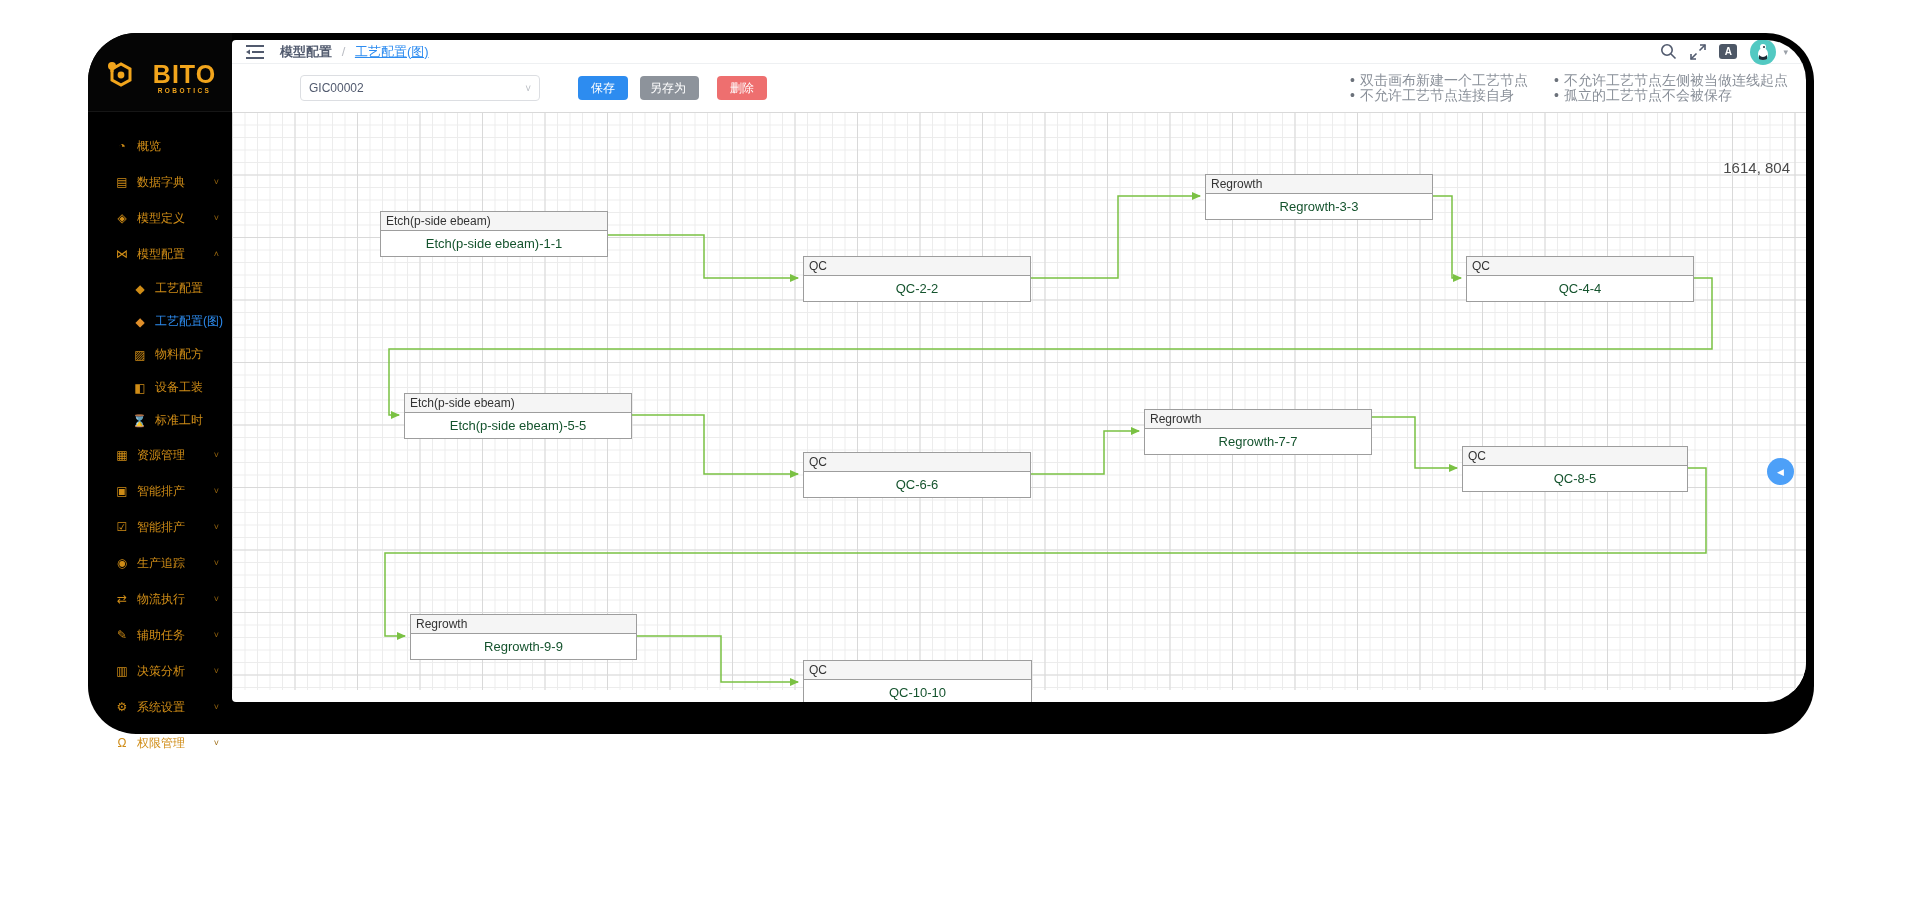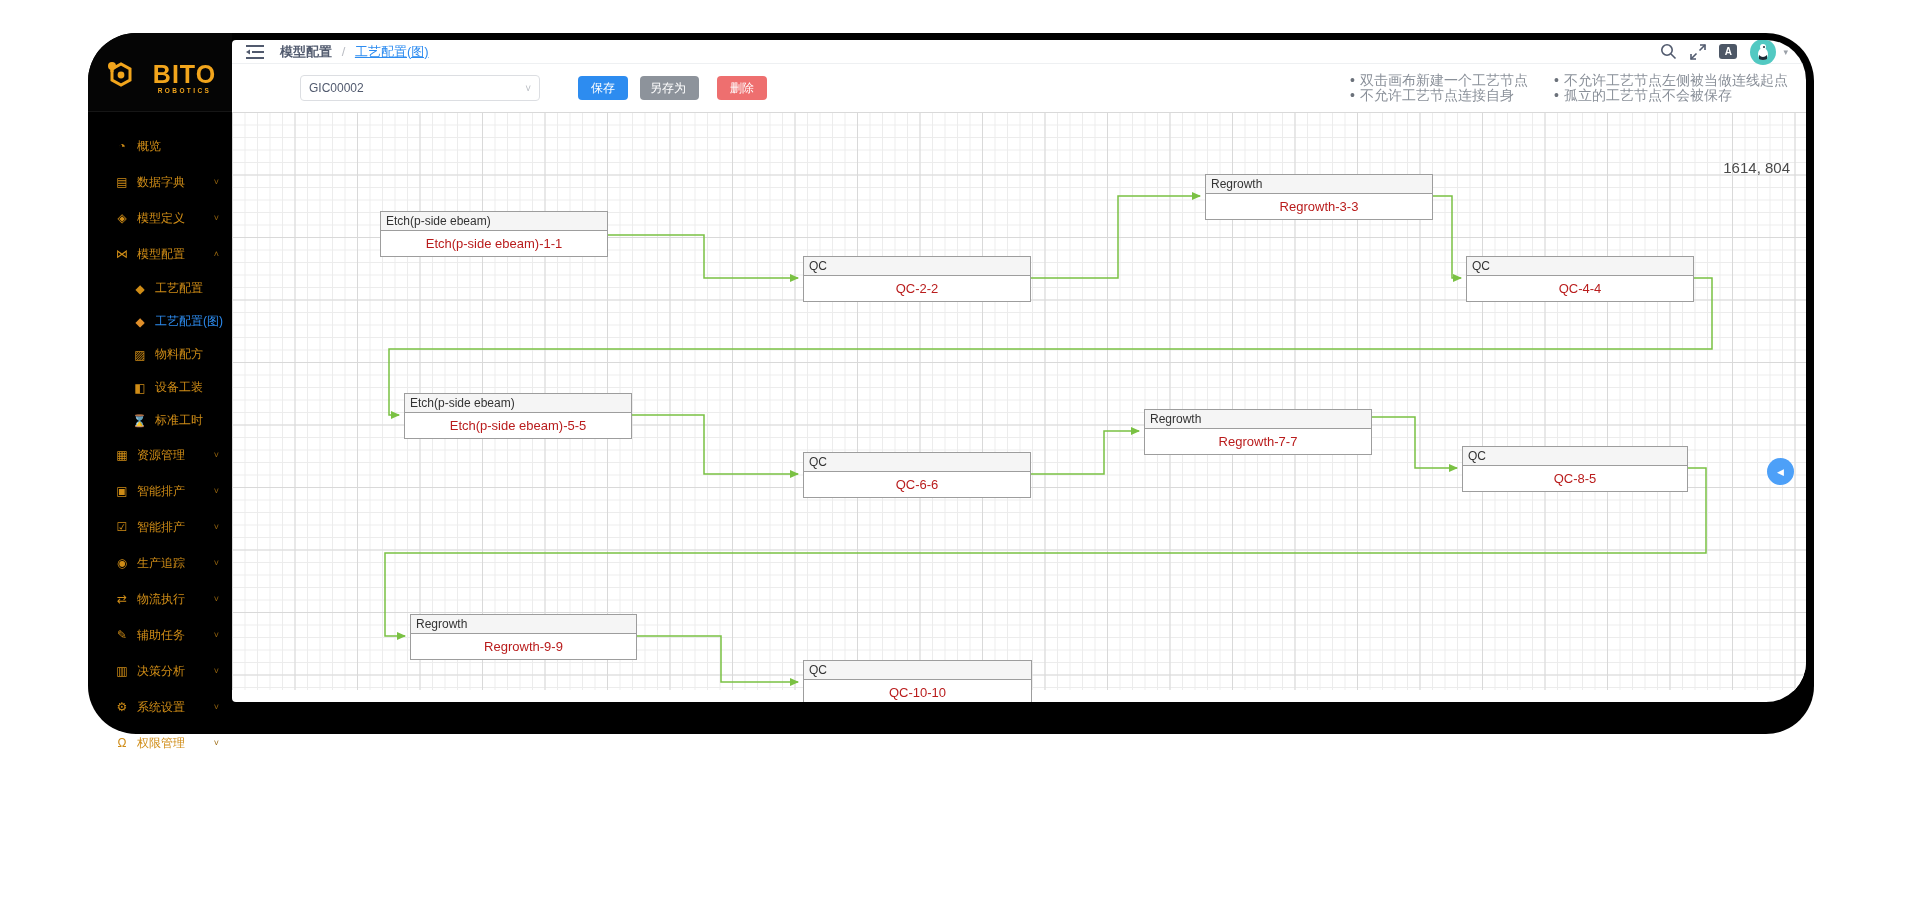--- a/index.html
+++ b/index.html
@@ -52,21 +52,21 @@
     background-image:
       linear-gradient(#d9d9d9 1px, transparent 1px),
       linear-gradient(90deg, #d9d9d9 1px, transparent 1px),
       linear-gradient(#ececec 1px, transparent 1px),
       linear-gradient(90deg, #ececec 1px, transparent 1px);
     background-size:62.5px 62.5px, 62.5px 62.5px, 12.5px 12.5px, 12.5px 12.5px; }
   .coords { position:absolute; top:5px; right:16px; font-size:15px; color:#4a4a4a;margin-top:42px; }
   #edges { position:absolute; left:0; top:0; width:1574px; height:578px; }
   .node { position:absolute; background:#fff; border:1px solid #9d9d9d; cursor:move; }
   .node-header { height:19px; background:#f5f5f5; border-bottom:1px solid #9d9d9d; font-size:12px; color:#333; line-height:18px; padding-left:5px; overflow:hidden; }
-  .node-body { height:25px; font-size:13px; color:#b91c1c; display:flex; align-items:center; justify-content:center; }
+  .node-body { height:25px; font-size:13px; color:#14532d; display:flex; align-items:center; justify-content:center; }
 
   .panel-toggle { position:absolute; right:12px; top:418px; width:27px; height:27px; border-radius:50%; background:#4da0f8; color:#fff; display:flex; align-items:center; justify-content:center; font-size:9px; cursor:pointer; }
 </style>
 </head>
 <body>
 
 <div class="bezel">
 
   <aside class="sidebar">
     <div class="logo">

